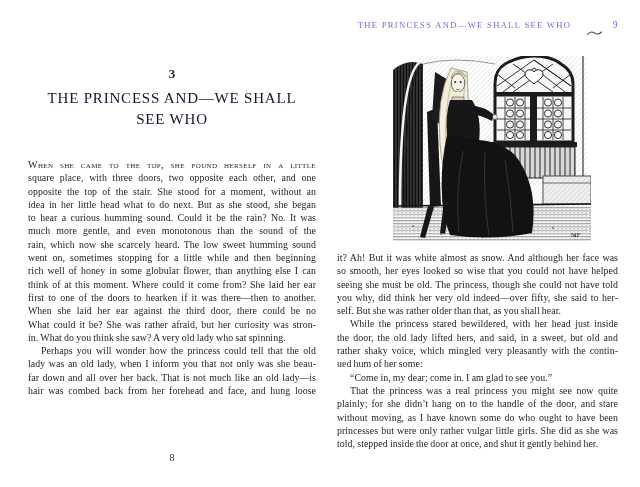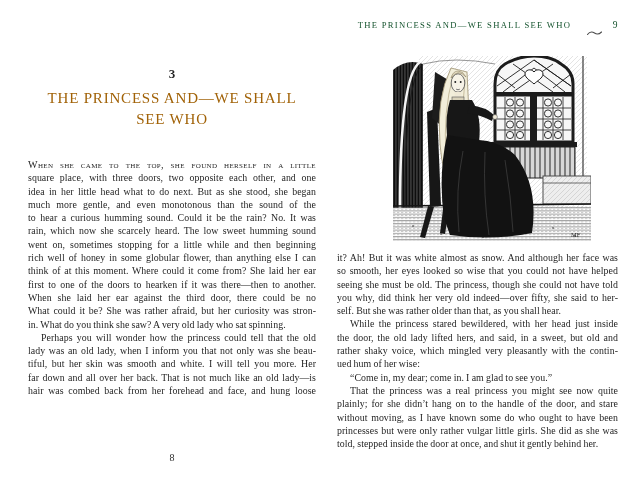--- a/index.html
+++ b/index.html
@@ -18,30 +18,30 @@
   .line.final{text-align-last:left;-moz-text-align-last:left;}
   .line.sc{font-variant:small-caps;letter-spacing:0.35px;font-size:10.1px;}
   .para.indent .line:first-child{text-indent:13px;}
   
   .chapter-number{
     position:absolute;left:28px;width:288px;top:66px;text-align:center;
     font-size:13px;font-weight:bold;color:#262626;
   }
   .chapter-title{
     position:absolute;left:28px;width:288px;top:88px;text-align:center;
-    font-size:15px;line-height:21px;letter-spacing:0.8px;color:#a16207;
+    font-size:15px;line-height:21px;letter-spacing:0.8px;color:#0f172a;
   }
   .folio-bottom{
     position:absolute;left:28px;width:288px;top:452px;text-align:center;
     font-size:10px;color:#2b2b2b;
   }
   
   .running-head{
     position:absolute;left:337px;width:281px;top:20px;height:14px;
-    color:#14532d;
+    color:#8b5cf6;
   }
   .running-head .rh-title{
     position:absolute;left:0;right:26px;text-align:center;
     font-size:8.6px;letter-spacing:1.3px;font-variant:small-caps;
     text-transform:uppercase;white-space:nowrap;
   }
   .rh-ornament{position:absolute;right:16px;top:3px;width:15px;height:7px;}
   .rh-folio{position:absolute;right:0;top:0;font-size:9.5px;letter-spacing:0.5px;}
   
   .illustration{position:absolute;left:393px;top:56px;width:198px;height:185px;}
@@ -55,36 +55,36 @@
     <div class="chapter-number">3</div>
     <div class="chapter-title">
       <div>THE PRINCESS AND—WE SHALL</div>
       <div>SEE WHO</div>
     </div>
 
     <div class="col" style="left:28px;top:158px;width:288px;">
         <div class="para">
           <div class="line sc">When she came to the top, she found herself in a little</div>
           <div class="line">square place, with three doors, two opposite each other, and one</div>
+          <div class="line">opposite the top of the stair. She stood for a moment, without an</div>
           <div class="line">idea in her little head what to do next. But as she stood, she began</div>
+          <div class="line">to hear a curious humming sound. Could it be the rain? No. It was</div>
           <div class="line">much more gentle, and even monotonous than the sound of the</div>
-          <div class="line">to hear a curious humming sound. Could it be the rain? No. It was</div>
           <div class="line">rain, which now she scarcely heard. The low sweet humming sound</div>
           <div class="line">went on, sometimes stopping for a little while and then beginning</div>
           <div class="line">rich well of honey in some globular flower, than anything else I can</div>
           <div class="line">think of at this moment. Where could it come from? She laid her ear</div>
           <div class="line">first to one of the doors to hearken if it was there—then to another.</div>
           <div class="line">When she laid her ear against the third door, there could be no</div>
           <div class="line">What could it be? She was rather afraid, but her curiosity was stron-</div>
           <div class="line final">in. What do you think she saw? A very old lady who sat spinning.</div>
         </div>
         <div class="para indent">
           <div class="line">Perhaps you will wonder how the princess could tell that the old</div>
           <div class="line">lady was an old lady, when I inform you that not only was she beau-</div>
-          <div class="line">tiful, but her skin was smooth and white. I will tell you more. Her</div>
           <div class="line">far down and all over her back. That is not much like an old lady—is</div>
           <div class="line">hair was combed back from her forehead and face, and hung loose</div>
         </div>
       </div>
 
     <div class="folio-bottom">8</div>
   </div>
 
   <div>
 
@@ -242,21 +242,21 @@
           <div class="line">it? Ah! But it was white almost as snow. And although her face was</div>
           <div class="line">so smooth, her eyes looked so wise that you could not have helped</div>
           <div class="line">seeing she must be old. The princess, though she could not have told</div>
           <div class="line">you why, did think her very old indeed—over fifty, she said to her-</div>
           <div class="line final">self. But she was rather older than that, as you shall hear.</div>
         </div>
         <div class="para indent">
           <div class="line">While the princess stared bewildered, with her head just inside</div>
           <div class="line">the door, the old lady lifted hers, and said, in a sweet, but old and</div>
           <div class="line">rather shaky voice, which mingled very pleasantly with the contin-</div>
-          <div class="line final">ued hum of her wise:</div>
+          <div class="line final">ued hum of her some:</div>
         </div>
         <div class="para indent">
           <div class="line final">“Come in, my dear; come in. I am glad to see you.”</div>
         </div>
         <div class="para indent">
           <div class="line">That the princess was a real princess you might see now quite</div>
           <div class="line">plainly; for she didn’t hang on to the handle of the door, and stare</div>
           <div class="line">without moving, as I have known some do who ought to have been</div>
           <div class="line">princesses but were only rather vulgar little girls. She did as she was</div>
           <div class="line final">told, stepped inside the door at once, and shut it gently behind her.</div>

